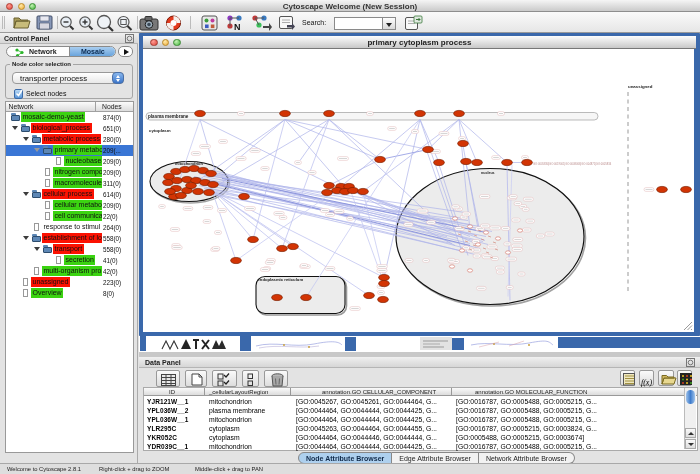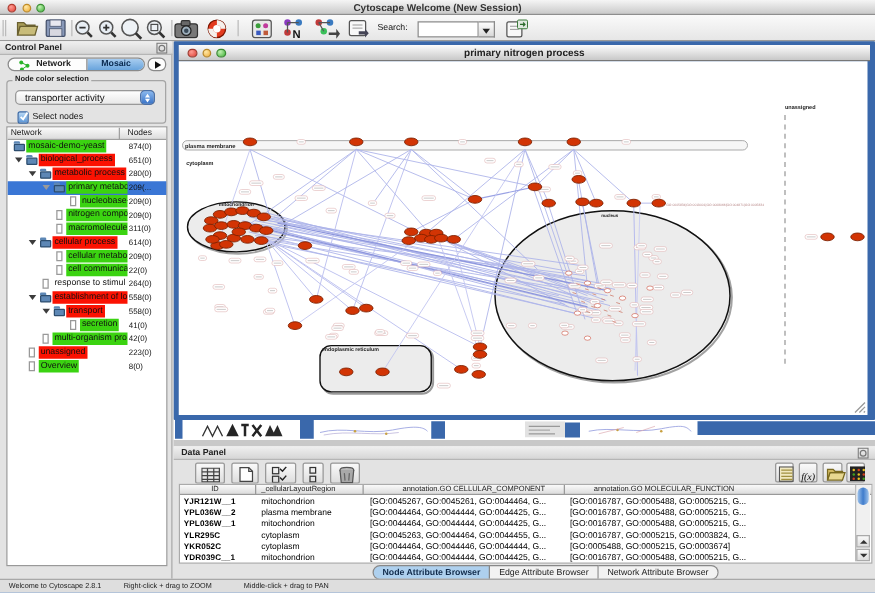--- a/index.html
+++ b/index.html
@@ -121,21 +121,21 @@
     <div style="position:absolute;left:62px;top:0;width:48px;height:11px;background:linear-gradient(#a8cdf0,#5b9bd8);border-left:1px solid #8a8a8a;">
       <span style="position:absolute;left:11px;top:1px;font-size:7px;font-weight:bold;color:#0a2a50;">Mosaic</span>
     </div>
   </div>
   <div style="position:absolute;left:118px;top:12.5px;width:15px;height:11px;background:#fdfdfd;border:1px solid #8a8a8a;border-radius:5px;">
     <span style="position:absolute;left:4.5px;top:2px;width:0;height:0;border-top:3.5px solid transparent;border-bottom:3.5px solid transparent;border-left:5px solid #111;"></span>
   </div>
   <div style="position:absolute;left:5px;top:31px;width:128px;height:35px;border:1px solid #a5a5a5;border-radius:3px;"></div>
   <span style="position:absolute;left:10px;top:27.5px;font-size:6px;font-weight:bold;color:#222;background:#e3e3e3;padding:0 2px;">Node color selection</span>
   <div style="position:absolute;left:12px;top:39px;width:112px;height:11.5px;background:linear-gradient(#fff,#e8e8e8);border:1px solid #999;border-radius:4px;">
-    <span style="position:absolute;left:7px;top:1.2px;font-size:7.8px;color:#111;">transporter activity</span>
+    <span style="position:absolute;left:7px;top:1.2px;font-size:7.8px;color:#111;">transporter process</span>
     <span style="position:absolute;right:-1px;top:-1px;width:12px;height:11.5px;background:linear-gradient(#8ab8ee,#3a74c8);border-radius:4px;border:1px solid #4a70a8;">
       <span style="position:absolute;left:2.5px;top:1.5px;width:0;height:0;border-left:2.7px solid transparent;border-right:2.7px solid transparent;border-bottom:3.2px solid #fff;"></span>
       <span style="position:absolute;left:2.5px;top:5.8px;width:0;height:0;border-left:2.7px solid transparent;border-right:2.7px solid transparent;border-top:3.2px solid #fff;"></span>
     </span>
   </div>
   <div style="position:absolute;left:13.5px;top:56px;width:9.5px;height:9.5px;background:linear-gradient(#b8d8f4,#5a96d8);border:1px solid #3a6aa8;border-radius:2px;">
     <svg width="10" height="11" style="position:absolute;left:-0.5px;top:-2px">
           <path d="M2.5 5.5 L4.5 7.5 L8 2" stroke="#fff" stroke-width="1.5" fill="none"></path>
         </svg>
   </div>
@@ -280,21 +280,21 @@
         <path d="M2 7 C20 3 40 9 60 5 S 80 4 84 7" stroke="#9aa2e0" stroke-width="0.7" fill="none"></path>
         <circle cx="25" cy="6" r="1" fill="#c8a040"></circle>
         <circle cx="60" cy="7" r="1" fill="#c8a040"></circle>
         <path d="M10 9 L30 4 M40 8 L55 3" stroke="#d8a0a8" stroke-width="0.5"></path>
       </svg>
   <div style="position:absolute;left:0;top:0;width:561px;height:303px;background:#3a68ab;border-radius:1px;">
     <div style="position:absolute;left:4px;top:2.5px;width:553px;height:13px;background:linear-gradient(#fdfdfd,#c8c8c8);border-bottom:1px solid #777;">
       <span class="light" style="left:7px;top:3px;width:7.5px;height:7.5px;background:radial-gradient(circle at 35% 30%,#ff9d94,#dd4237);border:0.5px solid #a03a30;"></span>
       <span class="light" style="left:18.5px;top:3px;width:7.5px;height:7.5px;background:radial-gradient(circle at 35% 30%,#ffe9a8,#eead3c);border:0.5px solid #b8882a;"></span>
       <span class="light" style="left:30px;top:3px;width:7.5px;height:7.5px;background:radial-gradient(circle at 35% 30%,#c4f2b4,#44b43c);border:0.5px solid #3a8a33;"></span>
-      <div style="position:absolute;left:0;top:2px;width:553px;text-align:center;font-size:8px;font-weight:bold;color:#222;">primary nitrogen process</div>
+      <div style="position:absolute;left:0;top:2px;width:553px;text-align:center;font-size:8px;font-weight:bold;color:#222;">primary cytoplasm process</div>
     </div>
     <div style="position:absolute;left:4px;top:15.5px;width:551px;height:283px;background:#fff;overflow:hidden;">
       <svg width="551" height="283" viewBox="0 0 551 283" style="position:absolute;left:0;top:0">
 <ellipse cx="348.5" cy="189" rx="94" ry="68" fill="none" stroke="#555" stroke-width="1.6" opacity="0.55"></ellipse>
 <ellipse cx="347" cy="187.5" rx="94" ry="68" fill="#ececec" stroke="#111" stroke-width="1.2"></ellipse>
 <ellipse cx="47.5" cy="134" rx="39" ry="20" fill="none" stroke="#555" stroke-width="1.5" opacity="0.55"></ellipse>
 <ellipse cx="46" cy="132.5" rx="39" ry="20" fill="#ececec" stroke="#111" stroke-width="1.1"></ellipse>
 <rect x="114.5" y="229" width="89" height="37" rx="9" fill="none" stroke="#555" stroke-width="1.6" opacity="0.6"></rect>
 <rect x="113" y="227.5" width="89" height="37" rx="9" fill="#ececec" stroke="#111" stroke-width="1.1"></rect>
 <rect x="3" y="63.5" width="452" height="7.5" rx="3.75" fill="#f6f6f6" stroke="#aaa" stroke-width="0.8"></rect>

